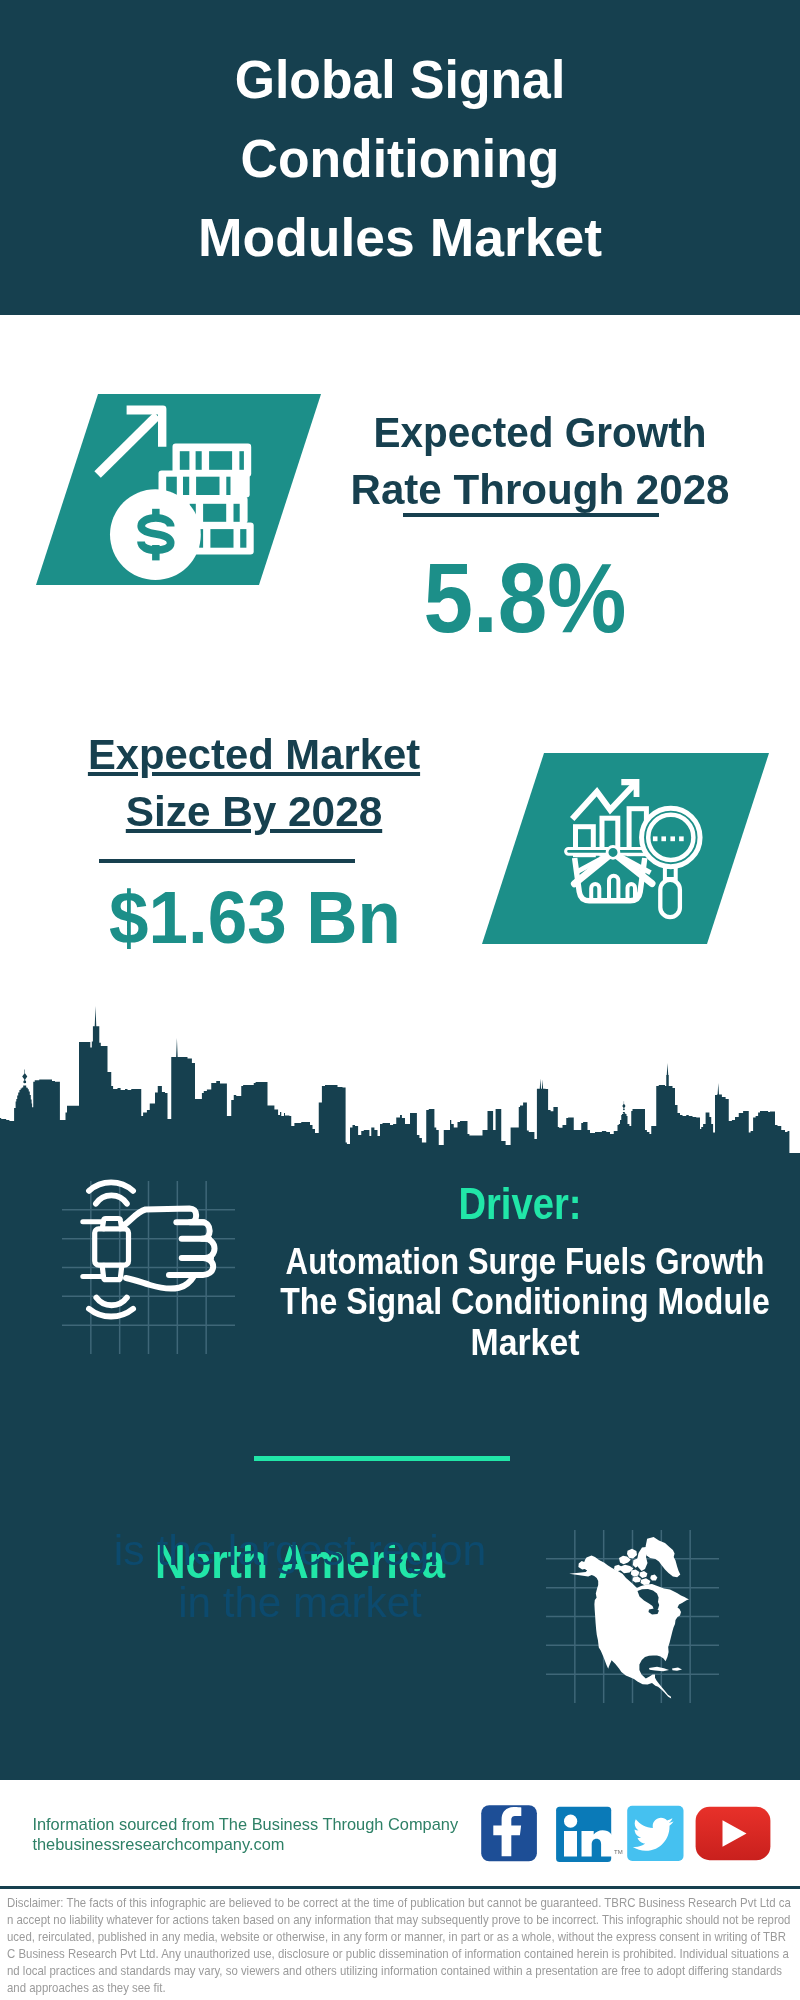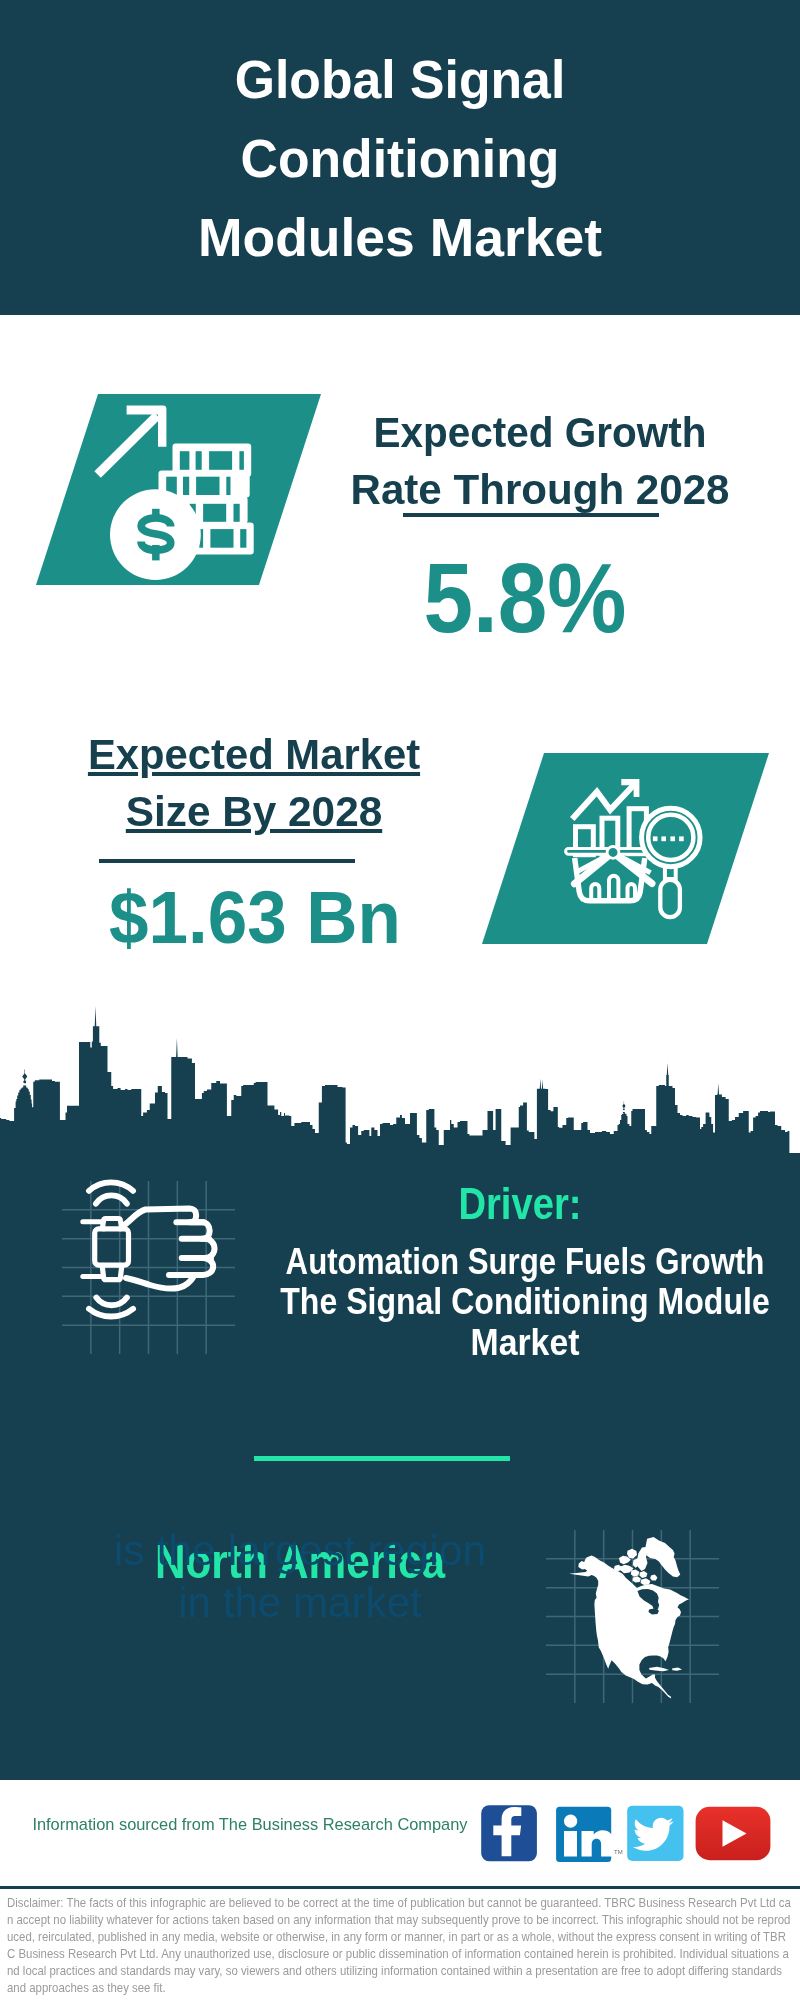--- a/index.html
+++ b/index.html
@@ -234,21 +234,22 @@
     <path d="M107,143.4 L113,142.6 L117,144.4 L112,145.8 L107.5,145.2 Z"></path>
   </g>
   <g fill="#16404f">
     <path d="M72.5,66 L77,64.2 L83,64 L88,65.5 L92,68.5 L93.6,72.5 L93,77 L94.2,80 L92.8,84.8 L89.2,85.2 L87.5,81 L84,78.5 L79,75.5 L74.5,71.5 Z"></path>
     <path d="M84,84.5 L89,83.5 L94,85.5 L92.5,89 L87,89.5 L83.5,87 Z"></path>
   </g>
 </svg>
 
 <div class="abs" id="footer"></div>
 <div class="abs nw" style="left:32.4px;top:1815px;width:520px;font-size:16.4px;line-height:19.6px;color:#2e8066;">
-  <div>Information sourced from The Business Research Company</div>
+  <div>Information sourced from The Business Through Company</div>
+  <a style="color:#2e8066;text-decoration:none;display:block;">thebusinessresearchcompany.com</a>
 </div>
 
 <svg class="abs" style="left:478px;top:1802px;" width="298" height="64" viewBox="0 0 298 64">
   <g style="cursor:pointer">
     <rect x="3.2" y="3.2" width="55.7" height="56.1" rx="8" fill="#1d4e96"></rect>
     <path d="M33.3,54.3 V33.2 h8.6 l1.2,-9.7 h-9.8 v-5.3 c0,-2.6 0.9,-4.1 4.8,-4.1 h5.2 v-8.7 c-0.9,-0.1 -3.9,-0.4 -7.4,-0.4 -7.3,0 -12.3,4.4 -12.3,12.6 v5.9 h-8.3 v9.7 h8.3 v21.1 Z" fill="#ffffff"></path>
   </g>
   <g style="cursor:pointer">
     <rect x="78.1" y="4.8" width="55.1" height="55.1" rx="3.5" fill="#0a7ab8"></rect>
     <circle cx="92.6" cy="19.2" r="6.6" fill="#ffffff"></circle>

